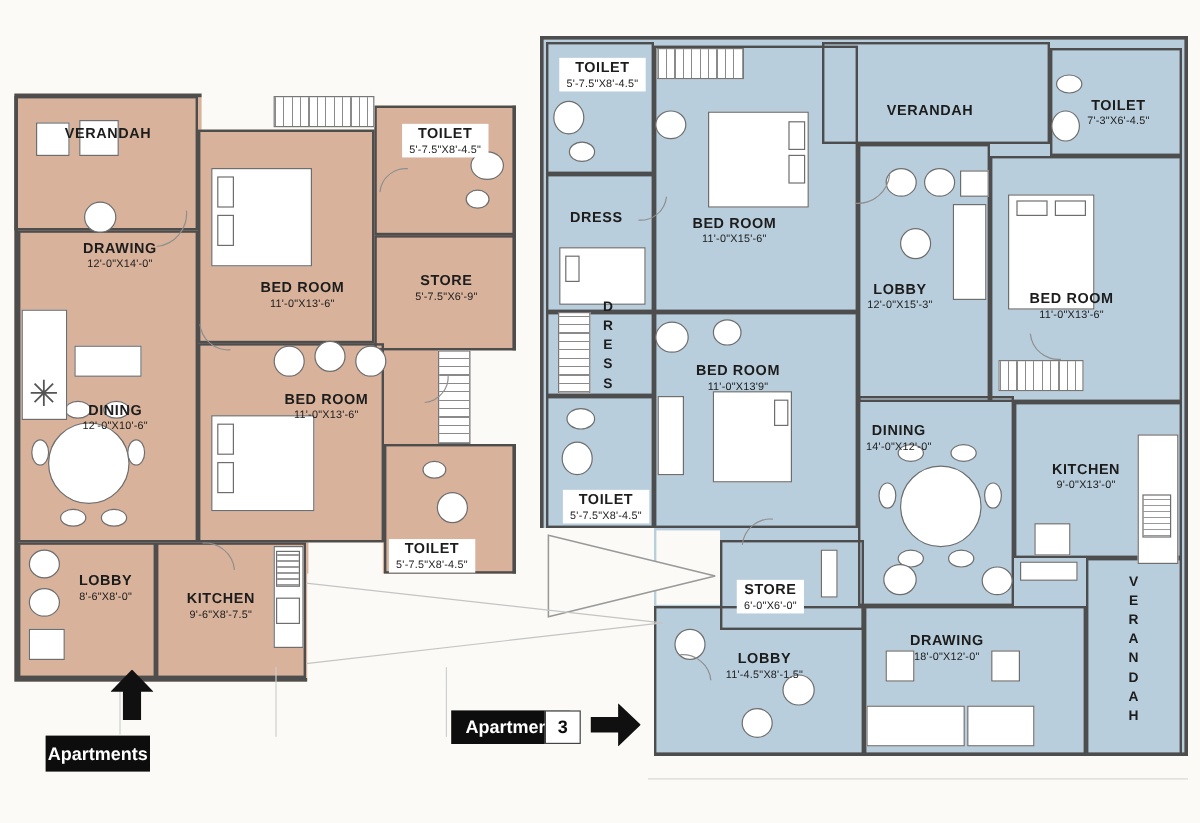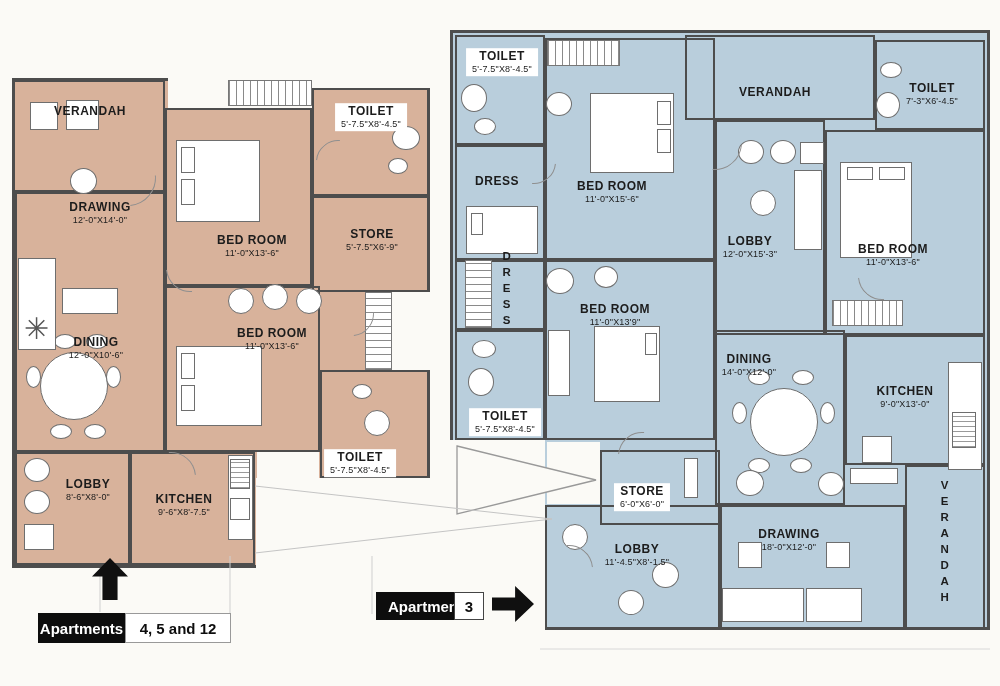--- a/index.html
+++ b/index.html
@@ -296,17 +296,16 @@
     <div class="rdims">18'-0"X12'-0"</div>
   </div>
   <div class="lbl vert" style="left:944px;top:543px">
     <div class="rname">VERANDAH</div>
   </div>
 
   <div class="arrow up" style="left:92px;top:558px;width:36px;height:42px"></div>
   <div class="arrow rightward" style="left:492px;top:586px;width:42px;height:36px"></div>
 
   <div class="tagbox tag-dark" style="left:38px;top:613px;width:87px;height:30px">Apartments</div>
-  <div class="tagbox tag-light" style="left:125px;top:613px;width:106px;height:30px;border-color:#999">4, 5 and 12</div>
   <div class="tagbox tag-dark" style="left:376px;top:592px;width:99px;height:28px">Apartment</div>
   <div class="tagbox tag-light" style="left:454px;top:592px;width:30px;height:28px">3</div>
 
 </div>
 
 </body></html>

